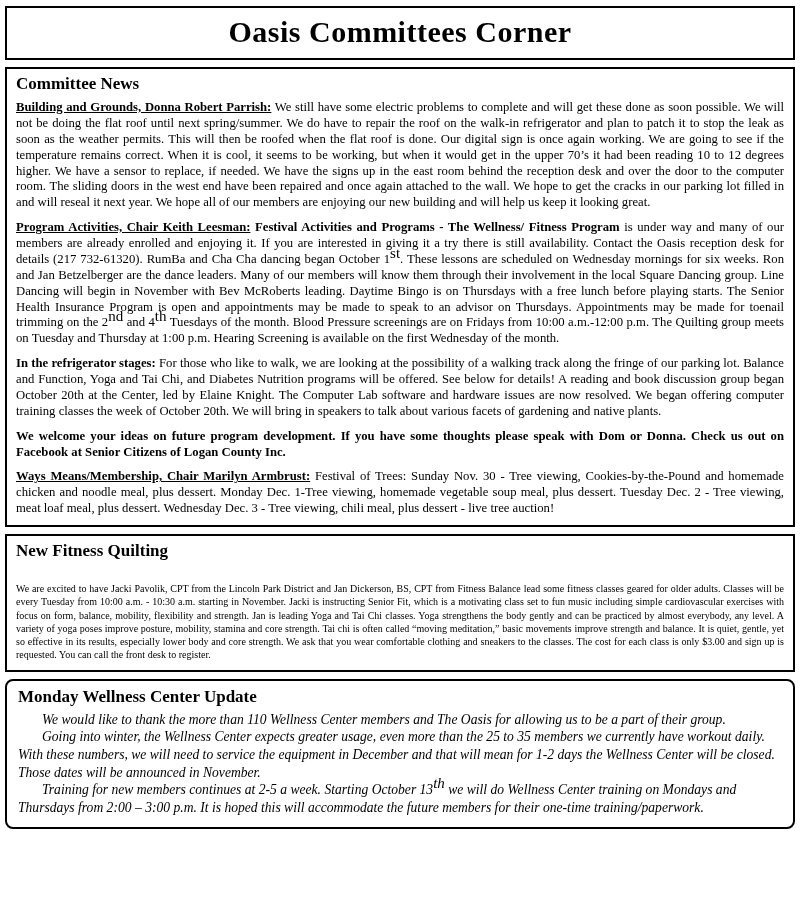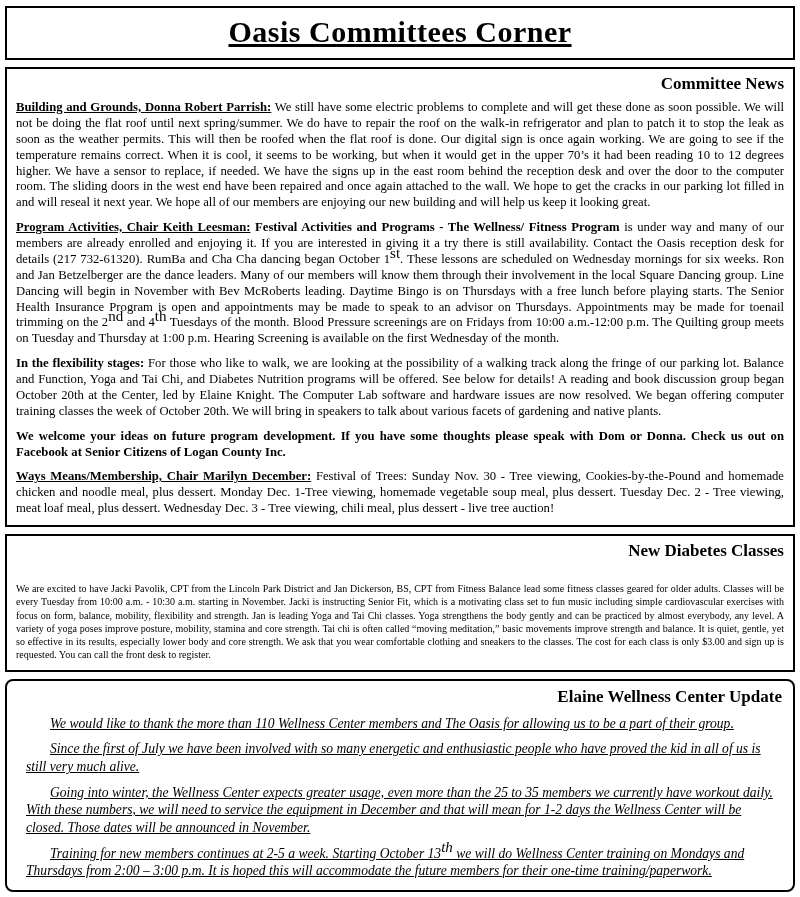--- a/index.html
+++ b/index.html
@@ -12,36 +12,35 @@
     font-family: "Liberation Serif", serif;
     color: #000;
   }
   .box {
     border: 2px solid #000;
     background: #fff;
     margin-bottom: 7px;
   }
   .title-box {
     padding: 7px 10px 9px;
-    text-decoration: underline;
   }
   h1 {
     margin: 0;
     text-align: center;
     font-size: 30px;
     font-weight: bold;
     letter-spacing: 0.5px;
     font-family: "Liberation Serif", serif;
   }
   .section {
     padding: 3px 9px 8px;
   }
   h2 {
     margin: 2px 0 6px;
-    text-align: right;
+    text-align: left;
     font-size: 17px;
     font-weight: bold;
     font-family: "Liberation Serif", serif;
   }
   .section p {
     margin: 0 0 9px;
     font-size: 12.7px;
     line-height: 1.25;
     text-align: justify;
   }
@@ -60,23 +59,22 @@
   .wellness {
     border-radius: 8px;
     padding: 4px 11px 10px;
   }
   .wellness h2 { margin-bottom: 4px; }
   .wellness p {
     font-style: italic;
     font-size: 13.6px;
     line-height: 1.3;
     text-align: left;
-    margin: 8px;
+    margin: 0;
     text-indent: 24px;
-    text-decoration: underline;
   }
 </style>
 </head>
 <body>
 
 <div class="page">
 
   <div class="box title-box">
     <h1>Oasis Committees Corner</h1>
   </div>
@@ -89,43 +87,42 @@
       <span>We still have some electric problems to complete and will get these done as soon possible.  We will not be doing the flat roof until next spring/summer.  We do have to repair the roof on the walk-in refrigerator and plan to patch it to stop the leak as soon as the weather permits.  This will then be roofed when the flat roof is done.  Our digital sign is once again working.  We are going to see if the temperature remains correct.  When it is cool, it seems to be working, but when it would get in the upper 70’s it had been reading 10 to 12 degrees higher.  We have a sensor to replace, if needed.  We have the signs up in the east room behind the reception desk and over the door to the computer room.  The sliding doors in the west end have been repaired and once again attached to the wall.  We hope to get the cracks in our parking lot filled in and will reseal it next year.  We hope all of our members are enjoying our new building and will help us keep it looking great.</span>
     </p>
 
     <p>
       <span class="lead u">Program Activities, Chair Keith Leesman:</span>
       <span class="lead">Festival Activities and Programs - The Wellness/ Fitness Program</span>
       <span>is under way and many of our members are already enrolled and enjoying it.  If you are interested in giving it a try there is still availability.  Contact the Oasis reception desk for details (217 732-61320).  RumBa and Cha Cha dancing began October 1<sup>st</sup>.  These lessons are scheduled on Wednesday mornings for six weeks.  Ron and Jan Betzelberger are the dance leaders.  Many of our members will know them through their involvement in the local Square Dancing group.  Line Dancing will begin in November with Bev McRoberts leading.  Daytime Bingo is on Thursdays with a free lunch before playing starts.  The Senior Health Insurance Program is open and appointments may be made to speak to an advisor on Thursdays.  Appointments may be made for toenail trimming on the 2<sup>nd</sup> and 4<sup>th</sup> Tuesdays of the month.  Blood Pressure screenings are on Fridays from 10:00 a.m.-12:00 p.m.  The Quilting group meets on Tuesday and Thursday at 1:00 p.m.  Hearing Screening is available on the first Wednesday of the month.</span>
     </p>
 
     <p>
-      <span class="lead">In the flexibility stages:</span>
+      <span class="lead">In the refrigerator stages:</span>
       <span>For those who like to walk, we are looking at the possibility of a walking track along the fringe of our parking lot.  Balance and Function, Yoga and Tai Chi, and Diabetes Nutrition programs will be offered.  See below for details!  A reading and book discussion group began October 20th at the Center, led by Elaine Knight.  The Computer Lab software and hardware issues are now resolved.  We began offering computer training classes the week of October 20th.  We will bring in speakers to  talk about various facets of gardening and native plants.</span>
     </p>
 
     <p class="bold-par">
       <span>We welcome your ideas on future program development.  If you have some thoughts please speak with Dom or Donna.  Check us out on Facebook at Senior Citizens of Logan County Inc.</span>
     </p>
 
     <p>
-      <span class="lead u">Ways Means/Membership, Chair Marilyn December:</span>
+      <span class="lead u">Ways Means/Membership, Chair Marilyn Armbrust:</span>
       <span>Festival of Trees:  Sunday Nov. 30 - Tree viewing, Cookies-by-the-Pound and homemade chicken and noodle meal,  plus dessert.  Monday Dec. 1-Tree viewing, homemade vegetable soup meal, plus dessert.  Tuesday Dec. 2 - Tree viewing, meat loaf meal, plus dessert.  Wednesday Dec. 3 - Tree viewing, chili meal, plus dessert - live tree auction!</span>
     </p>
   </div>
 
   <div class="box section fitness">
-    <h2>New Diabetes Classes</h2>
+    <h2>New Fitness Quilting</h2>
     <p>
       <span>We are excited to have Jacki Pavolik, CPT from the Lincoln Park District and Jan Dickerson, BS, CPT from Fitness Balance lead some fitness classes geared for older adults.  Classes will be every Tuesday from 10:00 a.m. - 10:30 a.m. starting in November.  Jacki is instructing Senior Fit, which is a motivating class set to fun music including simple cardiovascular exercises with focus on form, balance, mobility, flexibility and strength.  Jan is leading Yoga and Tai Chi classes.  Yoga strengthens the body gently and can be practiced by almost everybody, any level.  A variety of yoga poses improve posture, mobility, stamina and core strength.  Tai chi is often called “moving meditation,” basic movements improve strength and balance.  It is quiet, gentle, yet so effective in its results, especially lower body and core strength.  We ask that you wear comfortable clothing and sneakers to the classes.  The cost for each class is only $3.00 and sign up is requested.  You can call the front desk to register.</span>
     </p>
   </div>
 
   <div class="box section wellness">
-    <h2>Elaine Wellness Center Update</h2>
+    <h2>Monday Wellness Center Update</h2>
     <p>We would like to thank the more than 110 Wellness Center members and The Oasis for allowing us to be a part of their group.</p>
-    <p><span>Since the first of July we have been involved with so many energetic and enthusiastic people who have proved the </span><span class="u">kid in all of us</span><span> is still very much alive.</span></p>
     <p>Going into winter, the Wellness Center expects greater usage, even more than the 25 to 35 members we currently have workout daily. With these numbers, we will need to service the equipment in December and that will mean for 1-2 days the Wellness Center will be closed.  Those dates will be announced in November.</p>
     <p>Training for new members continues at 2-5 a week. Starting October 13<sup>th</sup> we will do Wellness Center training on Mondays and Thursdays from 2:00 – 3:00 p.m.  It is hoped this will accommodate the future members for their one-time training/paperwork.</p>
 
   </div>
 
 </div>
 
 </body></html>

